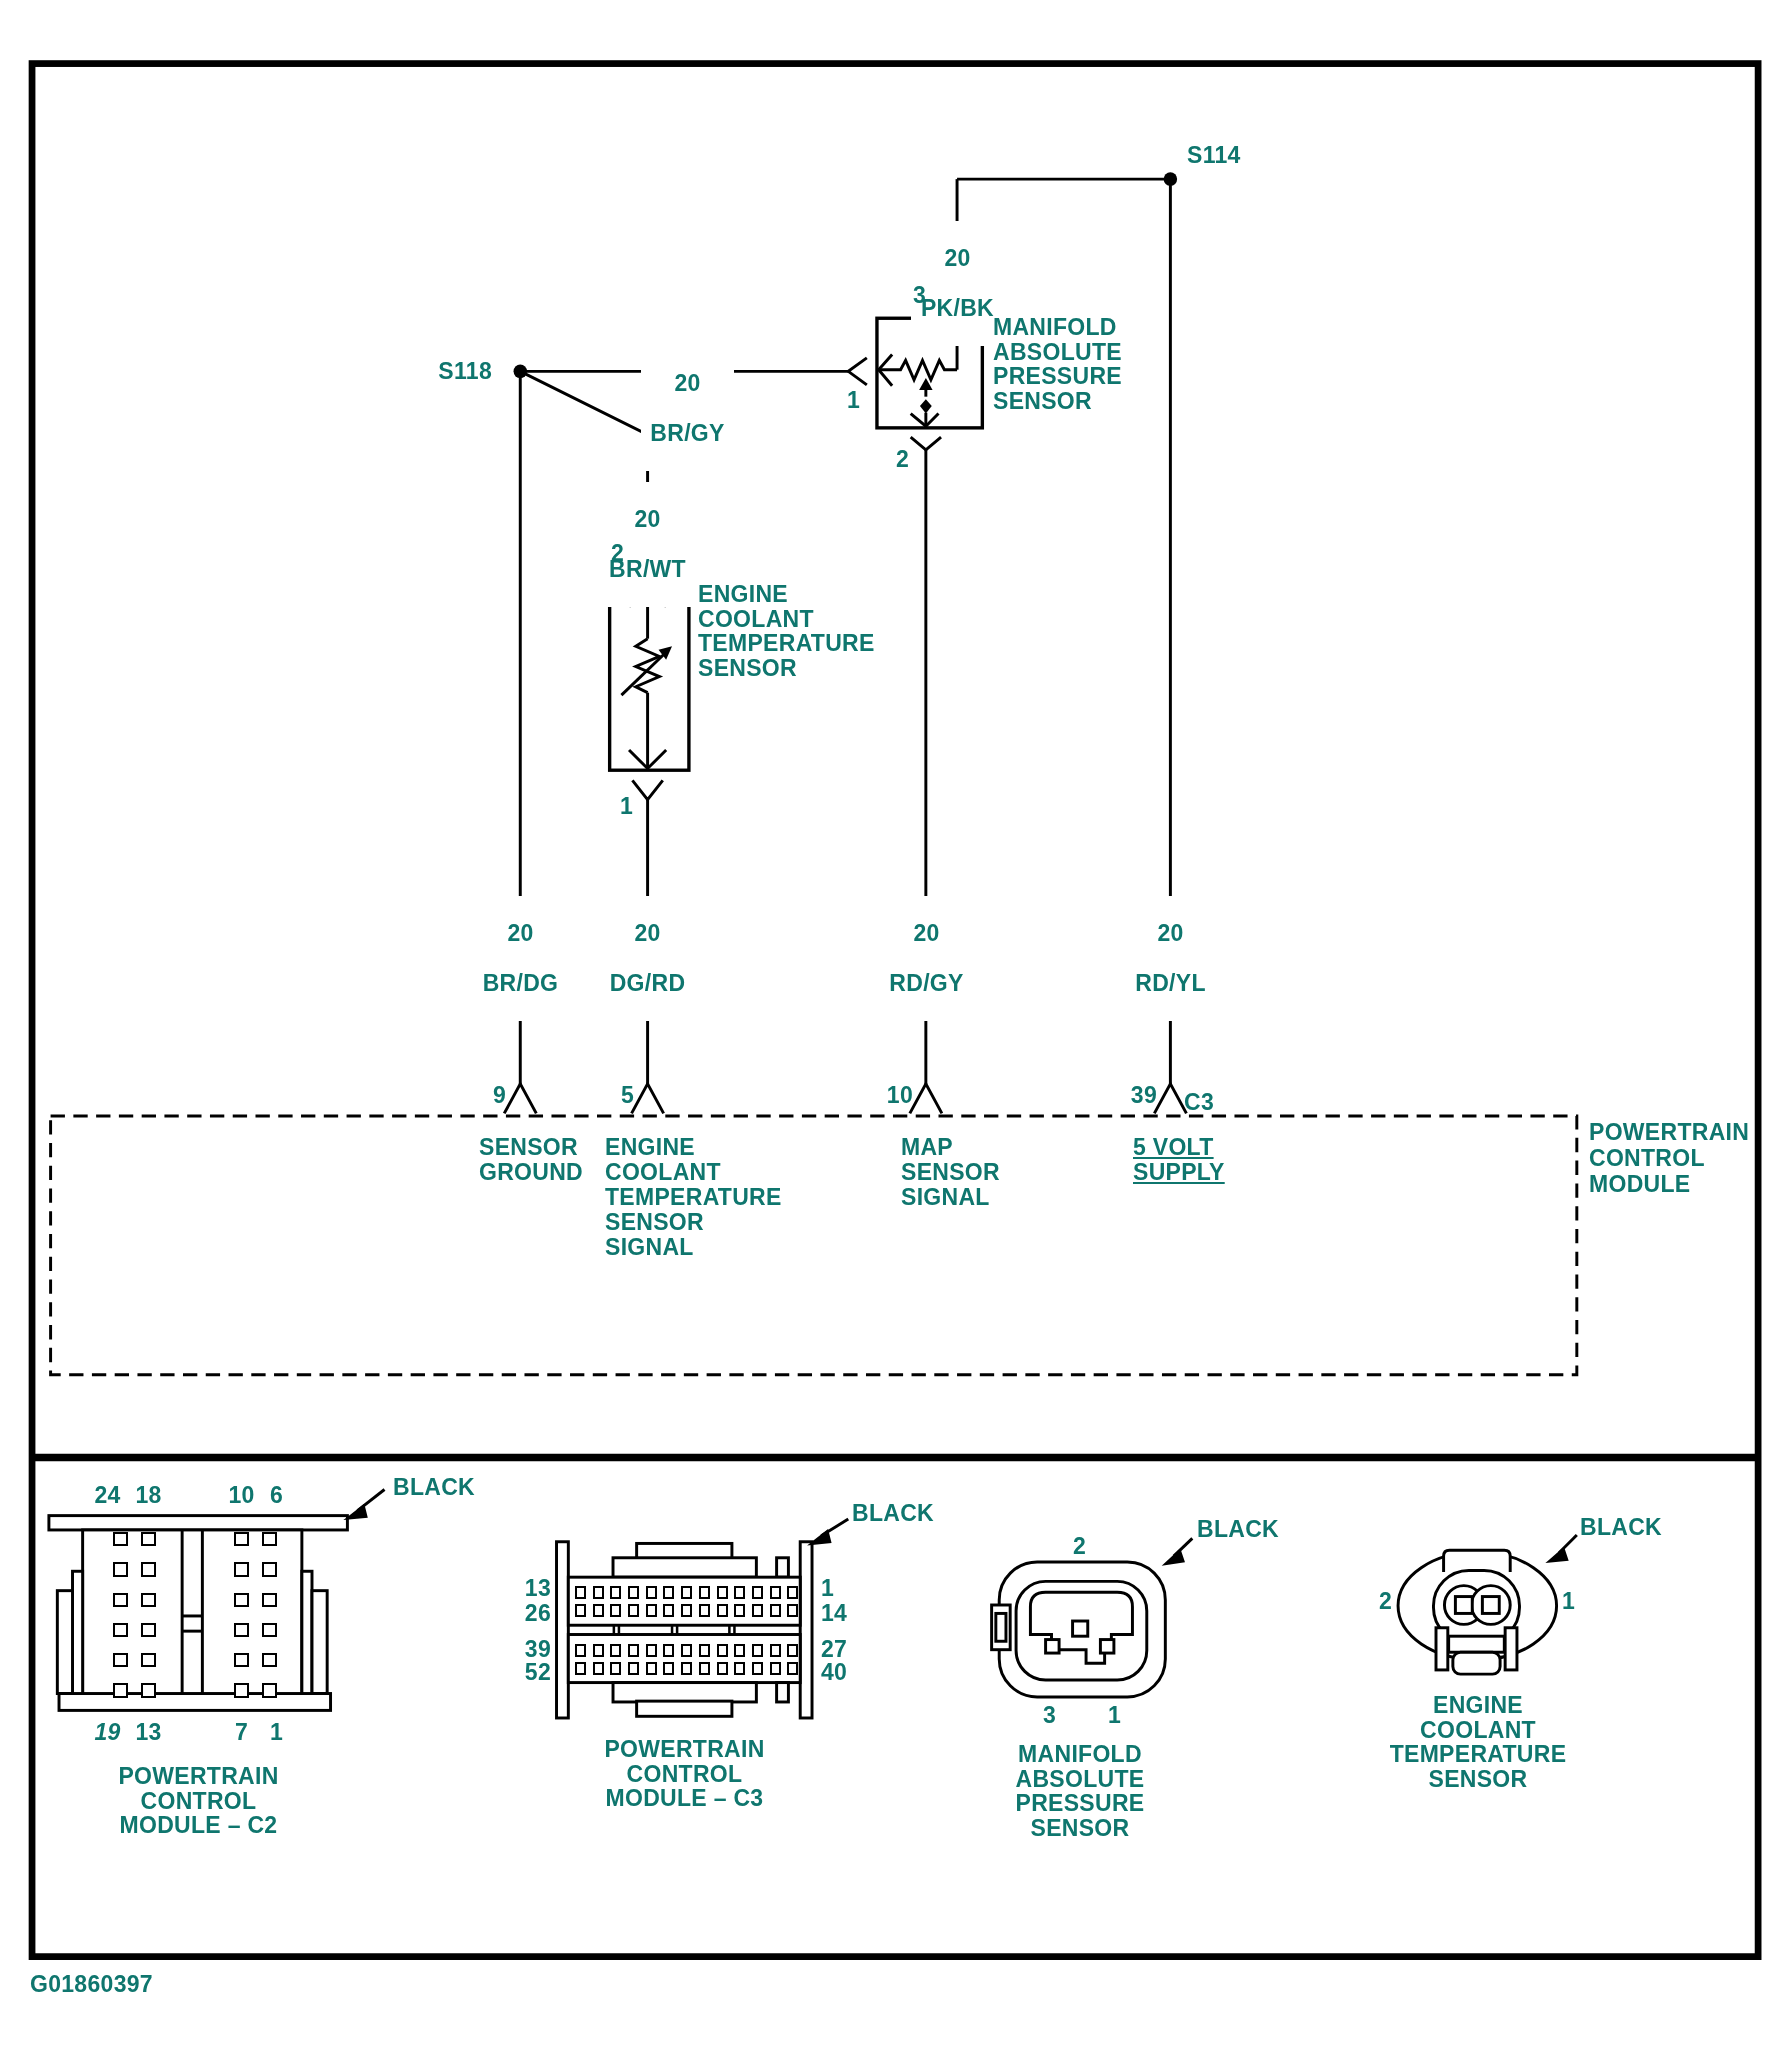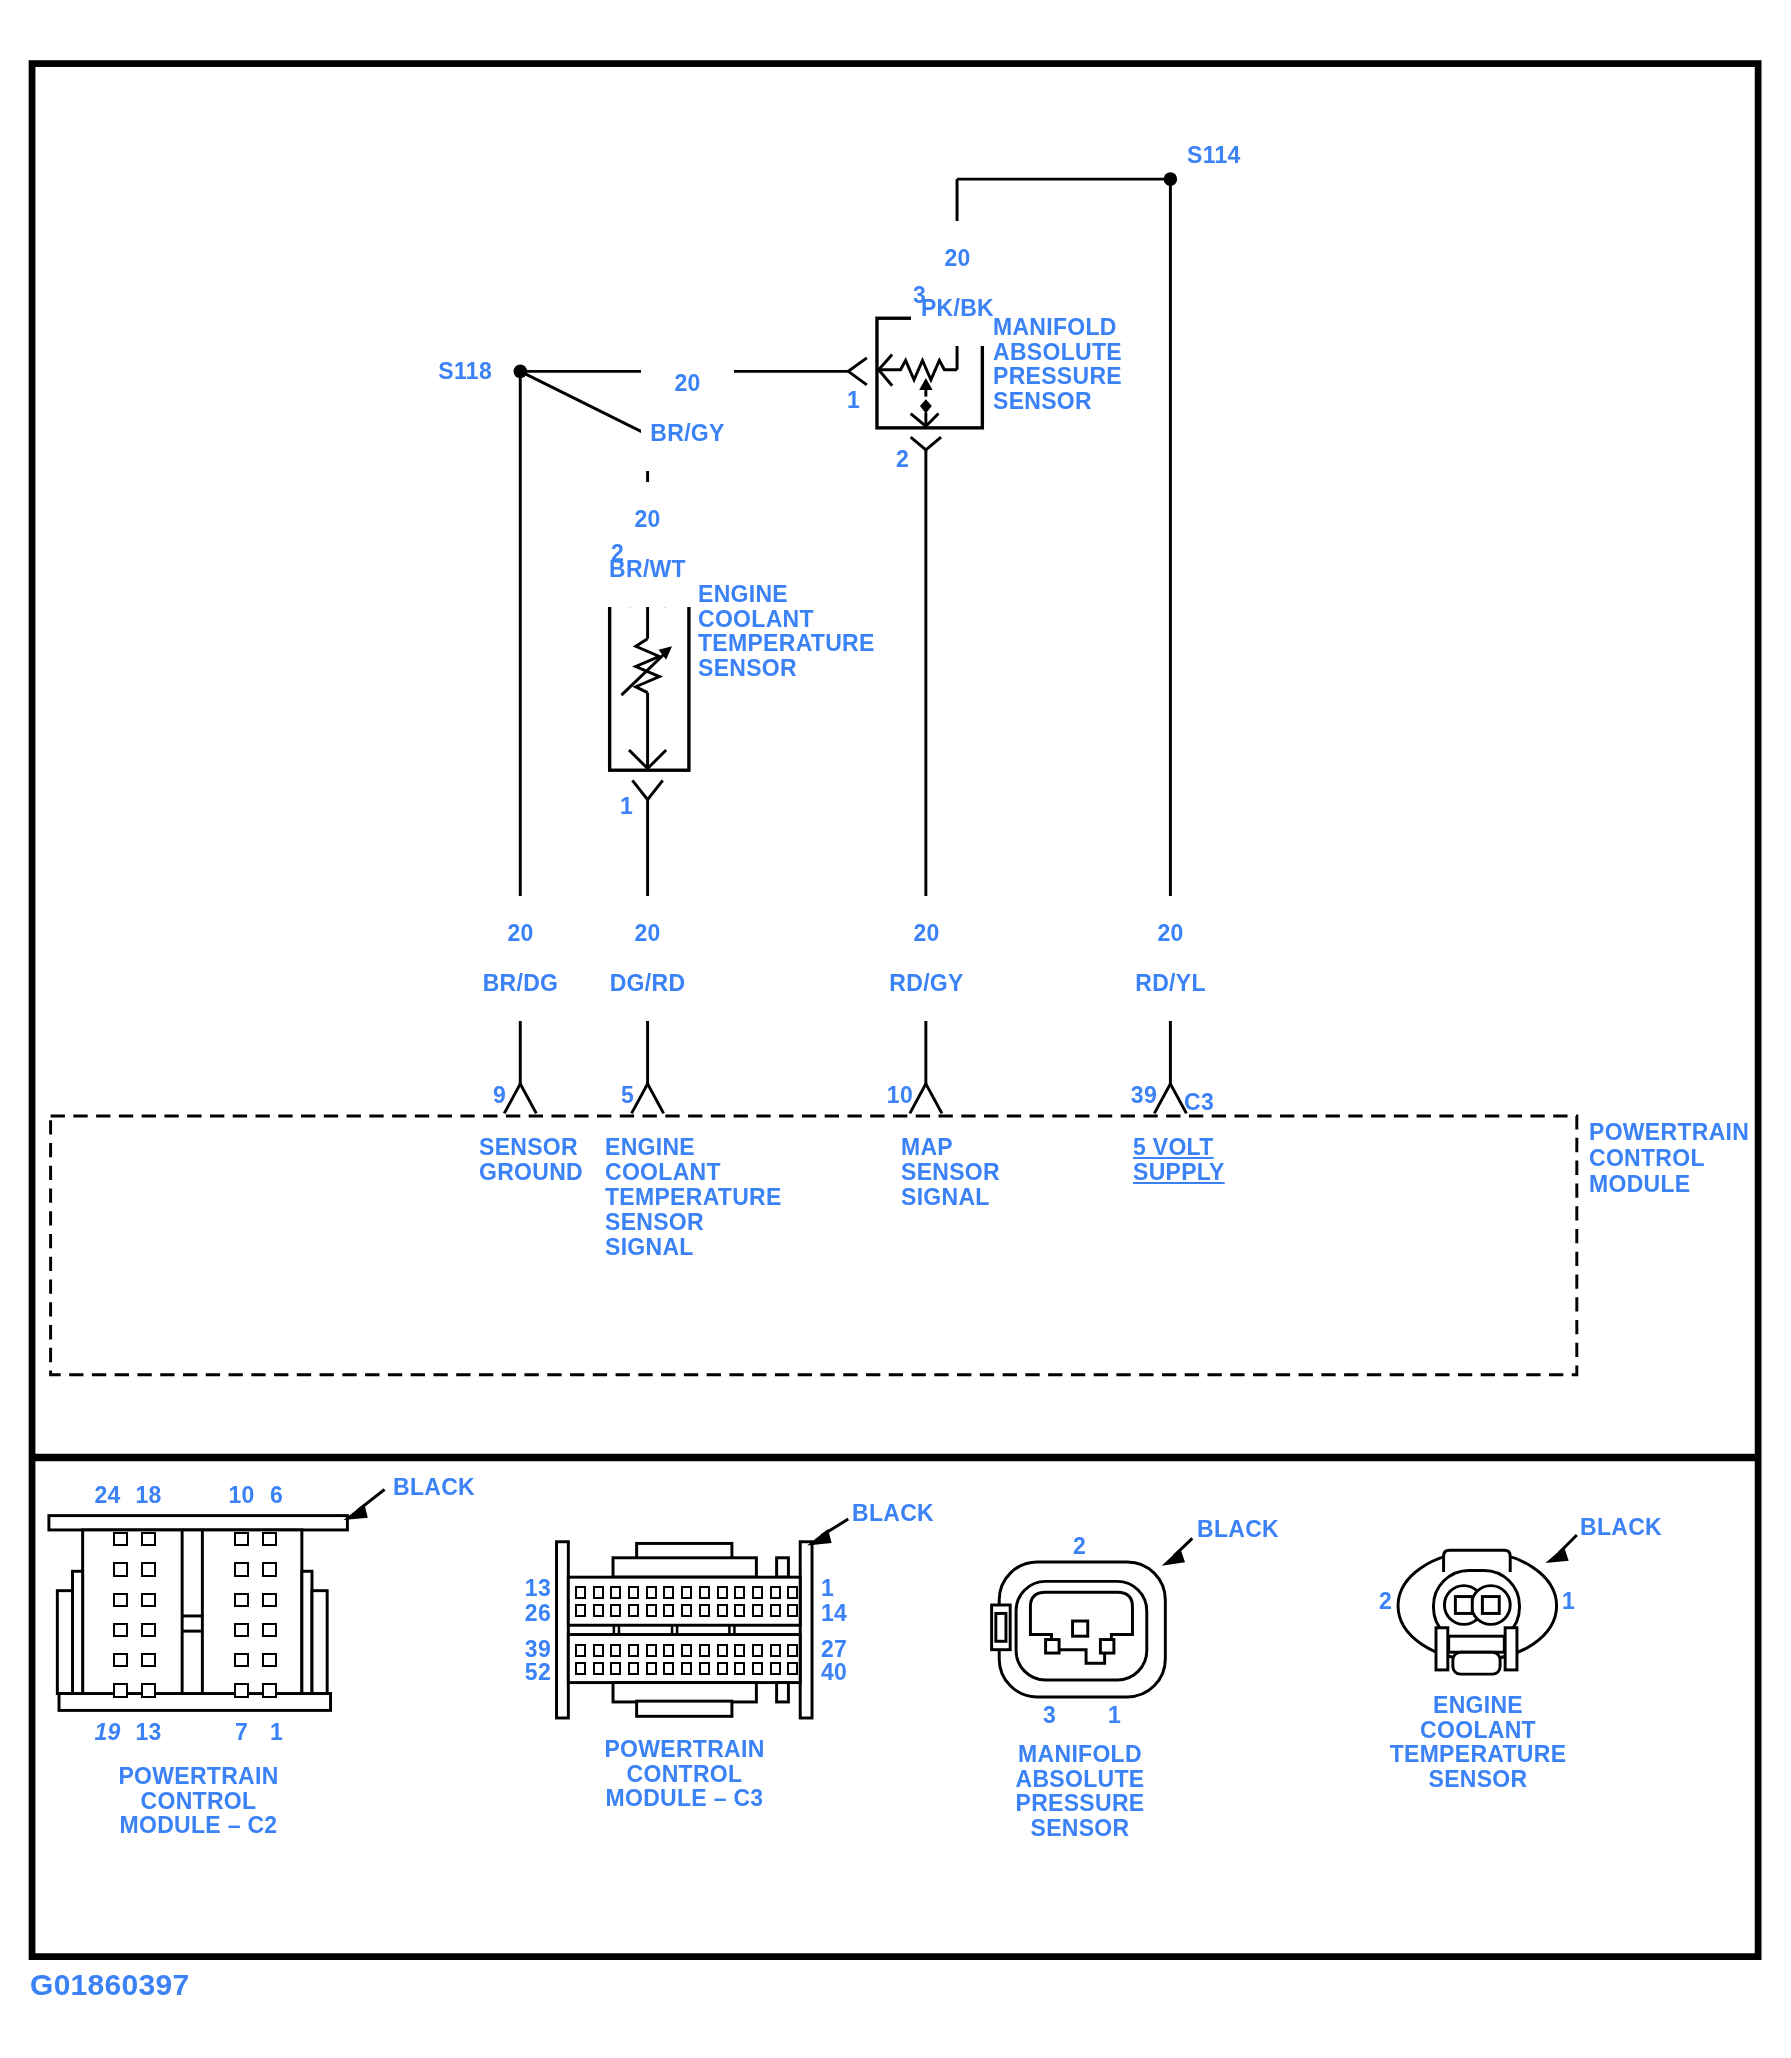--- a/index.html
+++ b/index.html
@@ -1,32 +1,32 @@
 <!DOCTYPE html>
 <html style="font-size:13.5px"><head>
 <meta charset="utf-8">
 <style>
   html,body{margin:0;padding:0;background:#fff;}
   #stage{position:relative;width:1791px;height:2059px;background:#fff;overflow:hidden;
-         font-family:"Liberation Sans",sans-serif;color:#3b82f6;}
+         font-family:"Liberation Sans",sans-serif;color:#0f766e;}
   svg{position:absolute;left:0;top:0;}
   .lbl{position:absolute;font-weight:bold;font-size:23px;line-height:25px;
        white-space:pre-line;letter-spacing:0.3px;}
   .c{text-align:center;}
   .r{text-align:right;}
   .sm{line-height:24.5px;}
   .wlbl{background:#fff;text-align:center;}
   .wlbl span{display:block;text-align:center;}
   
   .c2g{position:absolute;display:grid;grid-template-columns:repeat(2,15px);
        grid-auto-rows:14.3px;column-gap:12.6px;row-gap:16px;}
   .c2g .pin-sq{width:15px;height:14.3px;border:2.5px solid #000;box-sizing:border-box;background:#fff;}
   .c3r{position:absolute;display:flex;gap:6.7px;}
   .c3r .pin-sq{width:11px;height:12.6px;border:2.5px solid #000;box-sizing:border-box;background:#fff;}
-  .gnum{font-size:30px;}
+  .gnum{font-size:23px;}
 </style>
 </head>
 <body>
 
 <div id="stage">
 
   <svg width="1791" height="2059" viewBox="0 0 2124 2441">
 
     <g stroke="#000" fill="none">
       <rect x="38" y="75" width="2047" height="2245" stroke-width="8"></rect>

